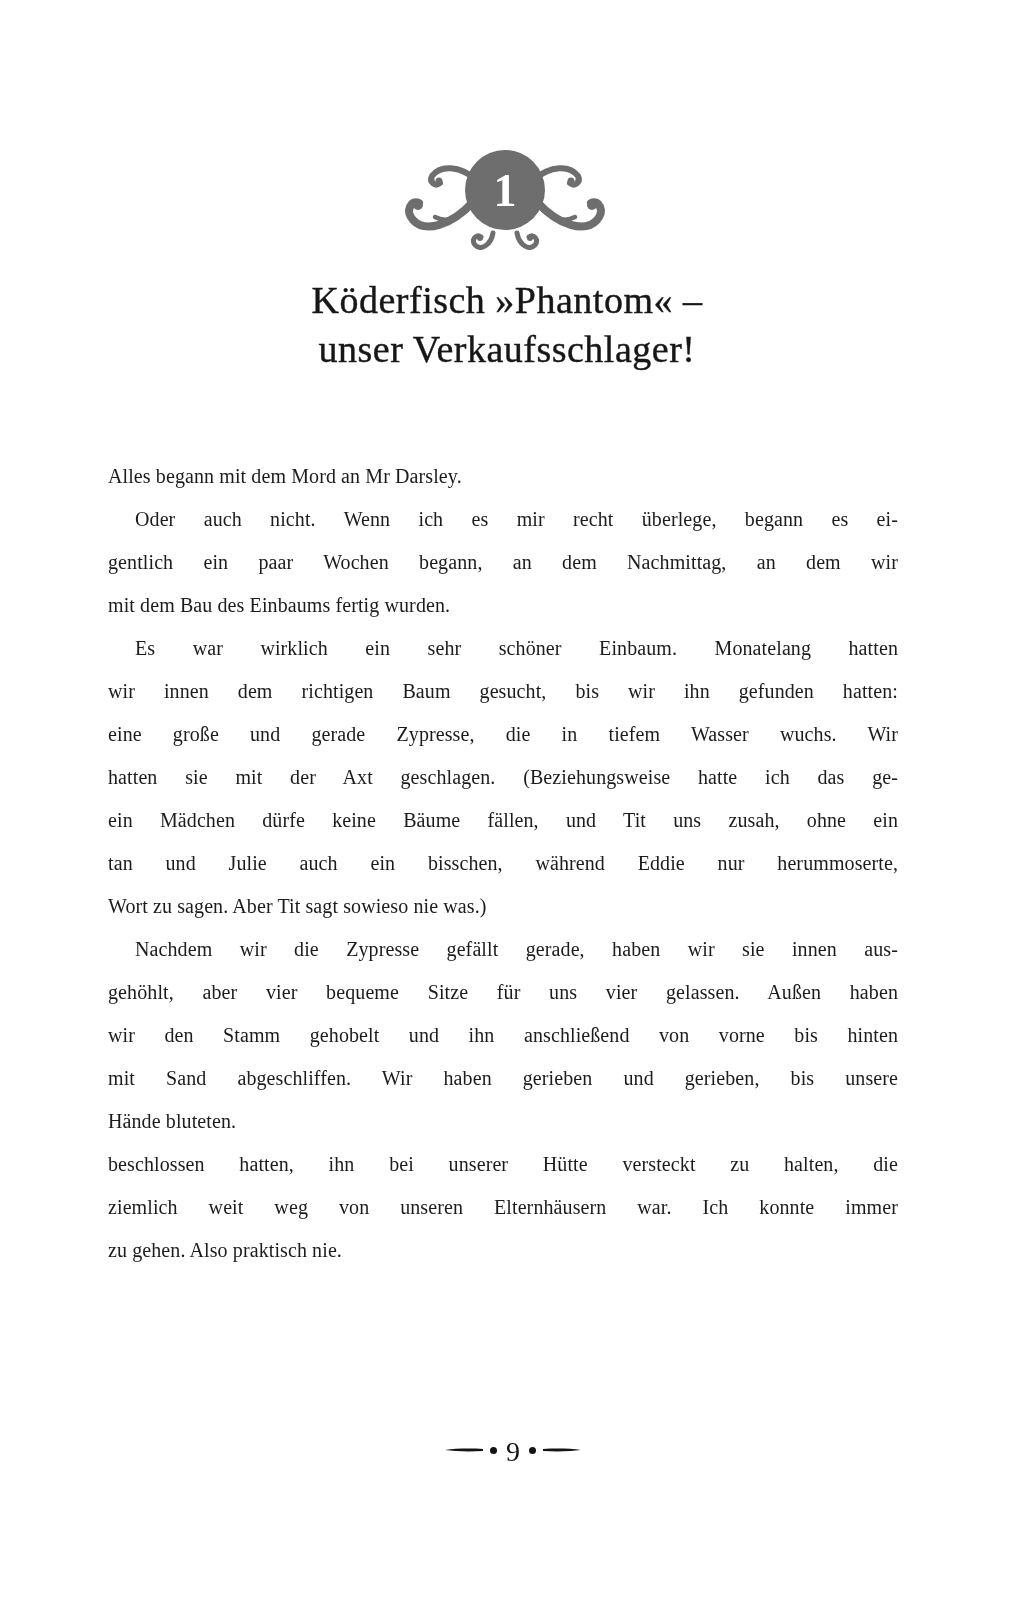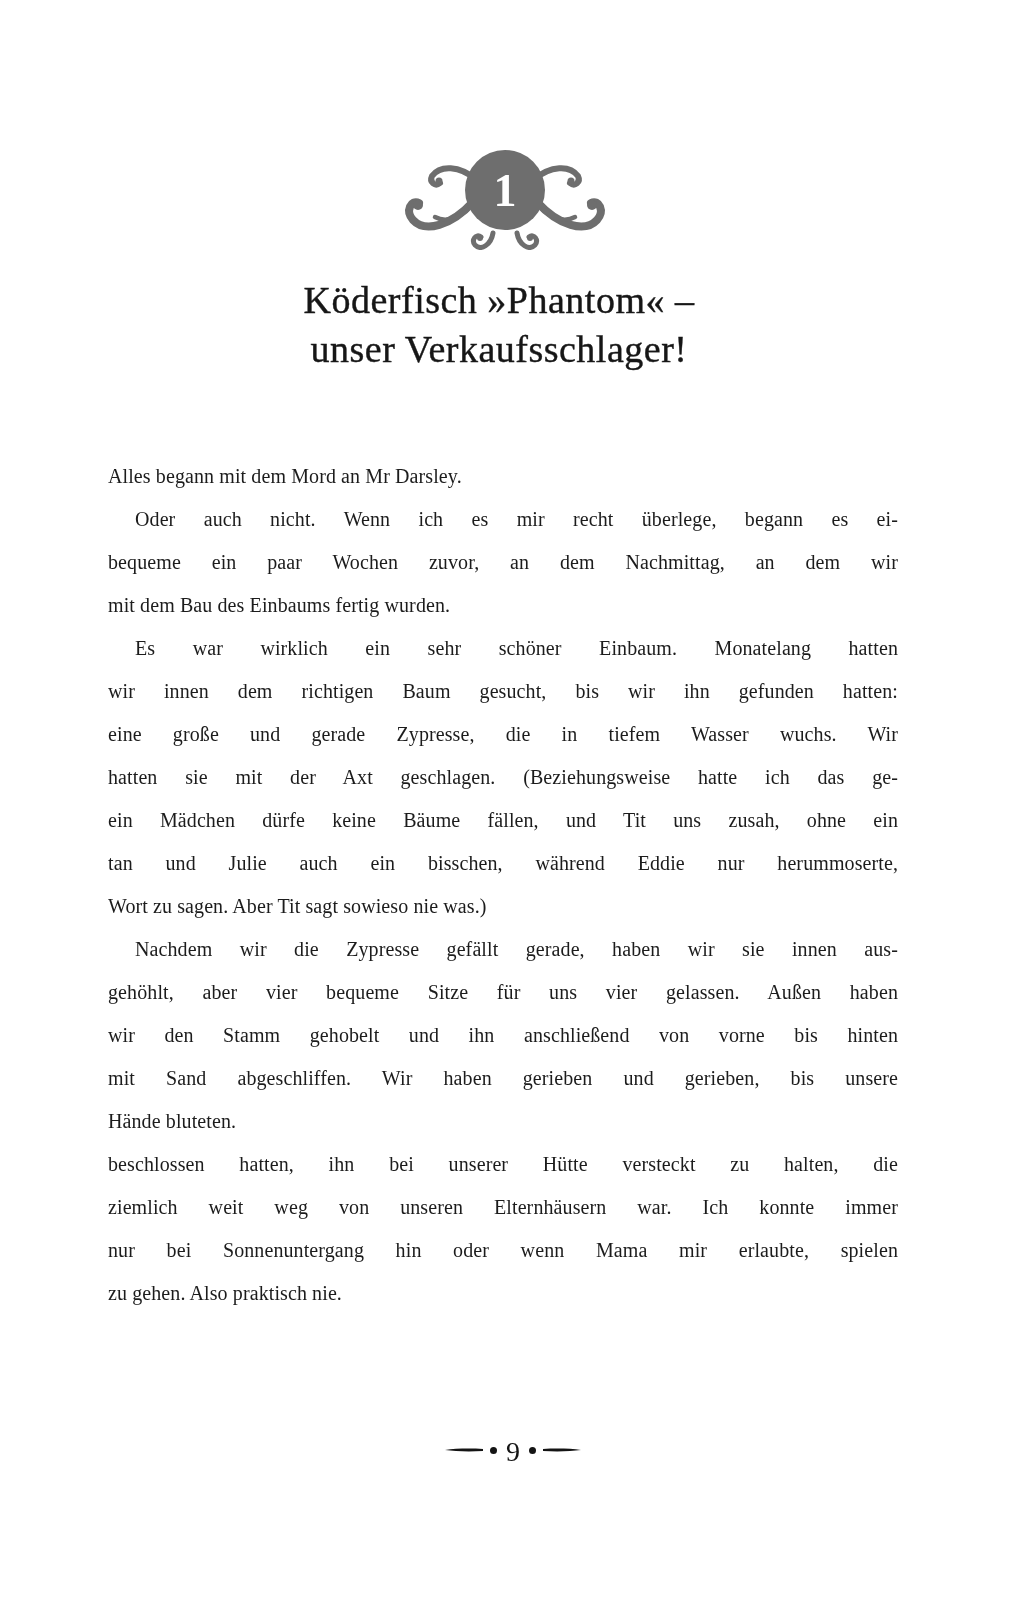--- a/index.html
+++ b/index.html
@@ -26,21 +26,21 @@
   .chapter-number-text {
     font-family: "Liberation Serif", serif;
     font-weight: bold;
     fill: #ffffff;
   }
 
   
   .chapter-title {
     position: absolute;
     top: 276px;
-    left: 104px;
+    left: 112px;
     width: 790px;
     text-align: center;
     font-size: 38px;
     line-height: 49px;
     color: #161616;
     -webkit-text-stroke: 0.4px #1a1a1a;
     letter-spacing: 0.5px;
   }
 
   
@@ -124,21 +124,21 @@
     <div>Köderfisch »Phantom« –</div>
     <div>unser Verkaufsschlager!</div>
   </div>
 
   <div class="body-text">
       <div class="paragraph">
         <div class="text-line last">Alles begann mit dem Mord an Mr Darsley.</div>
       </div>
       <div class="paragraph">
         <div class="text-line indent">Oder auch nicht. Wenn ich es mir recht überlege, begann es ei-</div>
-        <div class="text-line">bequeme ein paar Wochen zuvor, an dem Nachmittag, an dem wir</div>
+        <div class="text-line">gentlich ein paar Wochen begann, an dem Nachmittag, an dem wir</div>
         <div class="text-line last">mit dem Bau des Einbaums fertig wurden.</div>
       </div>
       <div class="paragraph">
         <div class="text-line indent">Es war wirklich ein sehr schöner Einbaum. Monatelang hatten</div>
         <div class="text-line">wir innen dem richtigen Baum gesucht, bis wir ihn gefunden hatten:</div>
         <div class="text-line">eine große und gerade Zypresse, die in tiefem Wasser wuchs. Wir</div>
         <div class="text-line">hatten sie mit der Axt geschlagen. (Beziehungsweise hatte ich das ge-</div>
         <div class="text-line">ein Mädchen dürfe keine Bäume fällen, und Tit uns zusah, ohne ein</div>
         <div class="text-line">tan und Julie auch ein bisschen, während Eddie nur herummoserte,</div>
         <div class="text-line last">Wort zu sagen. Aber Tit sagt sowieso nie was.)</div>
@@ -146,21 +146,20 @@
       <div class="paragraph">
         <div class="text-line indent">Nachdem wir die Zypresse gefällt gerade, haben wir sie innen aus-</div>
         <div class="text-line">gehöhlt, aber vier bequeme Sitze für uns vier gelassen. Außen haben</div>
         <div class="text-line">wir den Stamm gehobelt und ihn anschließend von vorne bis hinten</div>
         <div class="text-line">mit Sand abgeschliffen. Wir haben gerieben und gerieben, bis unsere</div>
         <div class="text-line last">Hände bluteten.</div>
       </div>
       <div class="paragraph">
         <div class="text-line">beschlossen hatten, ihn bei unserer Hütte versteckt zu halten, die</div>
         <div class="text-line">ziemlich weit weg von unseren Elternhäusern war. Ich konnte immer</div>
-        <div class="text-line">nur bei Sonnenuntergang hin oder wenn Mama mir erlaubte, spielen</div>
         <div class="text-line last">zu gehen. Also praktisch nie.</div>
       </div>
     </div>
 
   <div class="folio">
     <svg class="dash" width="38" height="8" viewBox="0 0 38 8">
       <path d="M0 4 C10 2.6, 24 2.2, 38 3.0 L38 5.0 C24 5.8, 10 5.4, 0 4 Z" fill="#141414"></path>
     </svg>
     <span class="dot"></span>
     <span class="page-number">9</span>

